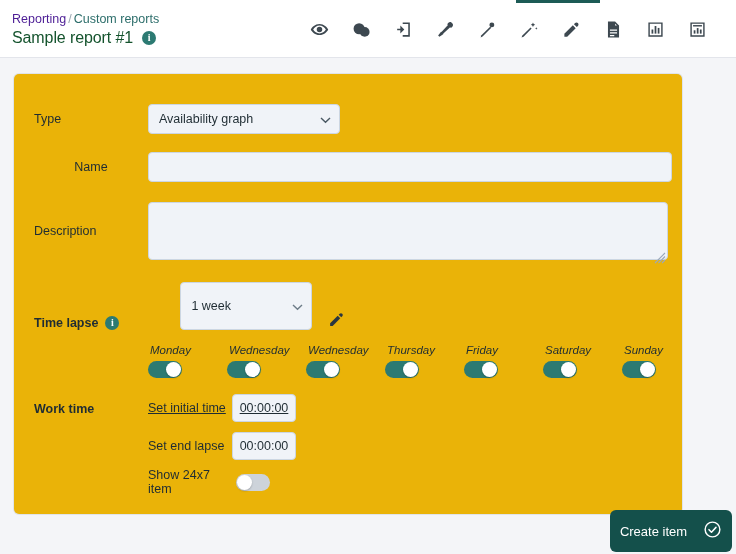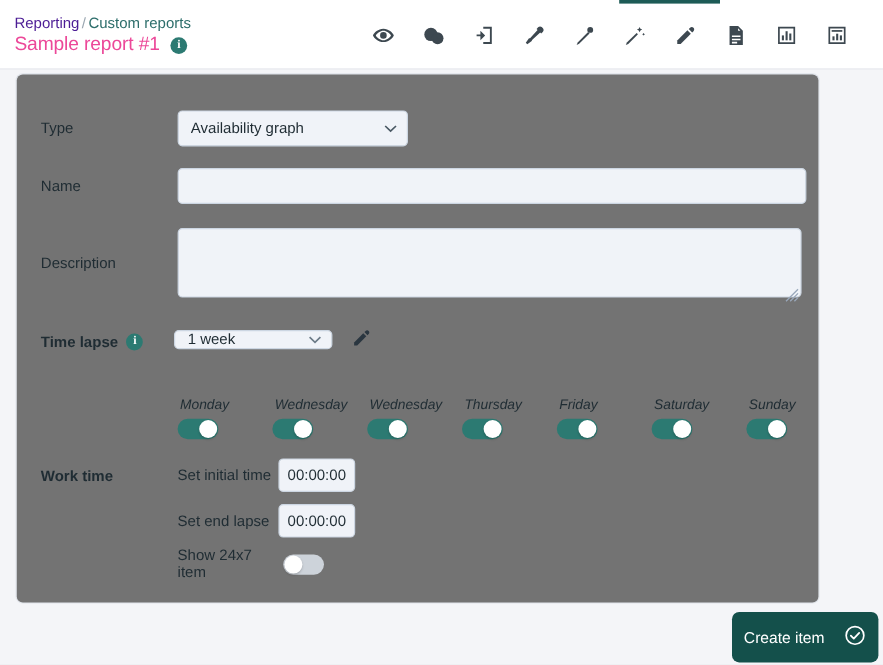--- a/index.html
+++ b/index.html
@@ -33,21 +33,21 @@
 
   .page-title-row {
     position: absolute;
     left: 12px; top: 29px;
     display: flex;
     align-items: center;
     gap: 9px;
   }
   .page-title {
     font-size: 16px;
-    color: #ec4899;
+    color: #14532d;
     letter-spacing: -0.1px;
   }
   .info-badge {
     width: 14px; height: 14px;
     border-radius: 50%;
     background: #2c7a72;
     color: #ffffff;
     font-size: 10px;
     font-weight: bold;
     font-family: "Liberation Serif", serif;
@@ -83,23 +83,23 @@
   .active-underline {
     position: absolute;
     left: 516px; top: 0;
     width: 84px; height: 3px;
     background: #1d5b56;
   }
 
   
   .card {
     position: absolute;
-    left: 14px; top: 62px;
+    left: 14px; top: 74px;
     width: 668px; height: 440px;
-    background: #737373;
+    background: #eab308;
     border-radius: 5px;
     box-shadow: 0 0 0 1px rgba(220,224,232,0.85);
     overflow: hidden;
   }
 
   .form-row {
     position: absolute;
     display: flex;
     align-items: flex-start;
   }
@@ -334,41 +334,41 @@
       </select>
       <span class="chev">
         <svg width="11" height="7" viewBox="0 0 11 7">
             <path d="M1 1l4.5 4.3L10 1" stroke="#4a5964" stroke-width="1.4" fill="none"></path>
           </svg>
       </span>
     </span>
   </div>
 
   <div class="form-row" style="left:20px; top:78px; width:640px;">
-    <span class="flabel" style="width:114px; line-height:30px;">Name</span>
+    <span class="flabel" style="width:114px; line-height:30px;text-align:center;">Name</span>
     <input class="fld" style="width: 524px; height: 30px; padding: 0px 9px;" type="text" placeholder="">
   </div>
 
   <div class="form-row" style="left:20px; top:128px; width:640px;">
     <span class="flabel" style="width:114px; line-height:58px;">Description</span>
     <span style="position:relative; display:inline-block;">
       <textarea class="fld" style="width: 520px; height: 58px; padding: 7px 9px; resize: none;" placeholder=""></textarea>
       <span class="resize-grip">
         <svg width="12" height="12" viewBox="0 0 12 12">
           <path d="M11 1L1 11M11 4.5L4.5 11M11 8L8 11" stroke="#9aa8bb" stroke-width="1.1" fill="none"></path>
         </svg>
       </span>
     </span>
   </div>
 
   <div class="form-row" style="left:20px; top:208px; align-items:flex-end;">
     <span class="flabel bold">Time lapse</span>
     <span class="info-badge" style="margin-left:7px;"></span>
     <span class="select-wrap" style="margin-left:26px;">
-      <select class="fld" style="width:132px; height:16px;">
+      <select class="fld" style="width:132px; height:48px;margin-left:35px;">
         <option>1 week</option>
       </select>
       <span class="chev">
         <svg width="11" height="7" viewBox="0 0 11 7">
             <path d="M1 1l4.5 4.3L10 1" stroke="#6d7c88" stroke-width="1.4" fill="none"></path>
           </svg>
       </span>
     </span>
     <button class="pencil-btn" style="margin-left:13px;">
       <svg width="17" height="17" viewBox="0 0 24 24">
@@ -418,21 +418,21 @@
     <div class="day-cell">
       <span class="day-name">Sunday</span>
       <span class="switch on">
           <span class="knob"></span>
         </span>
     </div>
   </div>
 
   <span class="flabel bold" style="position:absolute; left:20px; top:328px;">Work time</span>
 
-  <div class="wt-line" style="left:134px; top:320px;">
+  <div class="wt-line" style="left:134px; top:320px;text-decoration:underline;">
     <span class="wt-label">Set initial time</span>
     <input class="fld time-input" style="margin-left: 4px;" type="text" value="00:00:00">
   </div>
 
   <div class="wt-line" style="left:134px; top:358px;">
     <span class="wt-label">Set end lapse</span>
     <input class="fld time-input" style="margin-left: 4px;" type="text" value="00:00:00">
   </div>
 
   <div class="wt-line" style="left:134px; top:394px;align-items:center;">

